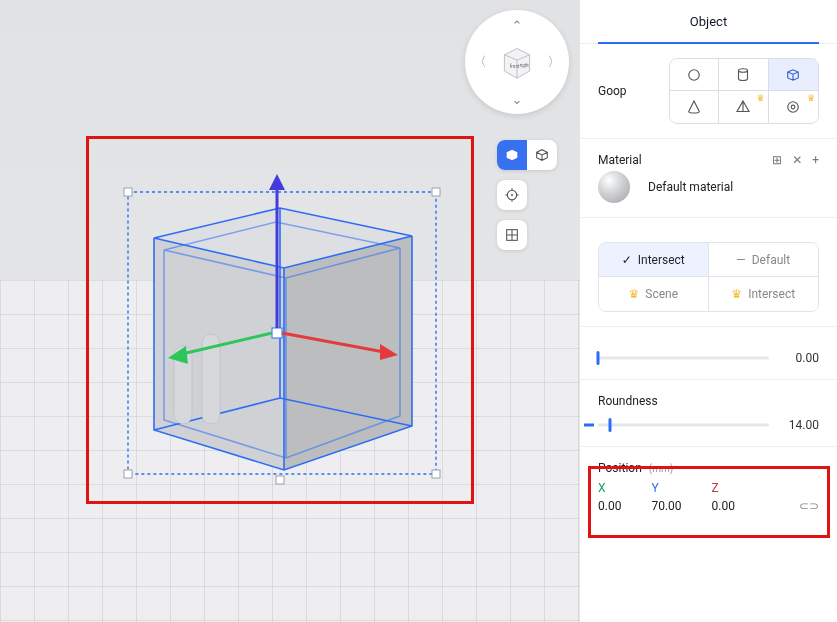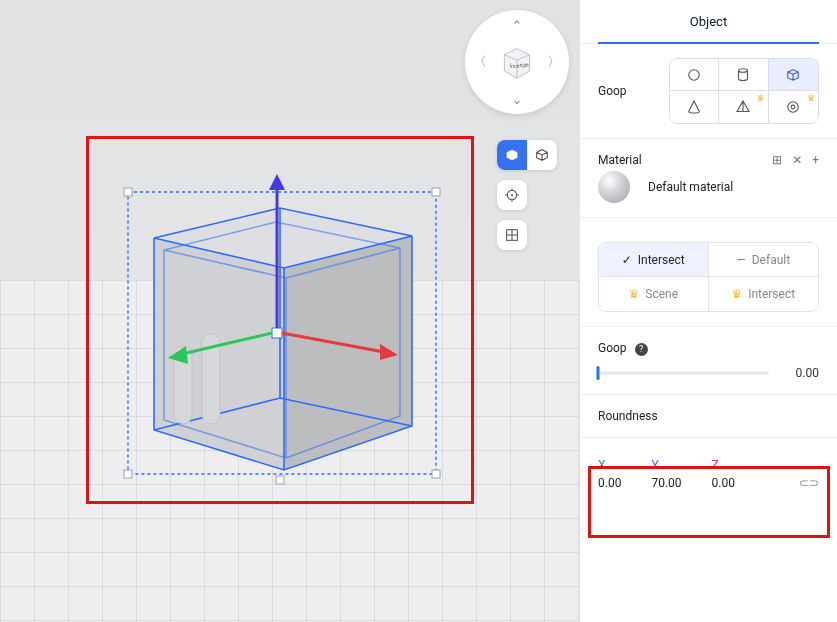--- a/index.html
+++ b/index.html
@@ -248,38 +248,46 @@
         <span>Scene</span>
       </div>
       <div class="form-cell">
         <span class="crown">♛</span>
         <span>Intersect</span>
       </div>
     </div>
   </div>
 
   <div class="section">
-    <div>
-      <span class="label">Goop</span>
-      <span class="help">?</span>
-    </div>
     <div class="slider-row">
       <div class="slider">
         <div class="track"></div>
         <div class="thumb" style="left:0%"></div>
       </div>
       <span class="val">0.00</span>
     </div>
   </div>
 
   <div class="section">
     <span class="label">Roundness</span>
+    <div class="slider-row">
+      <div class="slider">
+        <div class="track"></div>
+        <div class="fill-dash" style="left:-14px"></div>
+        <div class="thumb" style="left:7%"></div>
+      </div>
+      <span class="val">14.00</span>
+    </div>
   </div>
 
   <div class="section nb">
+    <div>
+      <span class="label">Position</span>
+      <span class="unit">(mm)</span>
+    </div>
     <div class="row">
       <div class="pos-cols">
         <div class="pos-col">
           <span class="axis x">X</span>
           <span>0.00</span>
         </div>
         <div class="pos-col">
           <span class="axis y">Y</span>
           <span>70.00</span>
         </div>

